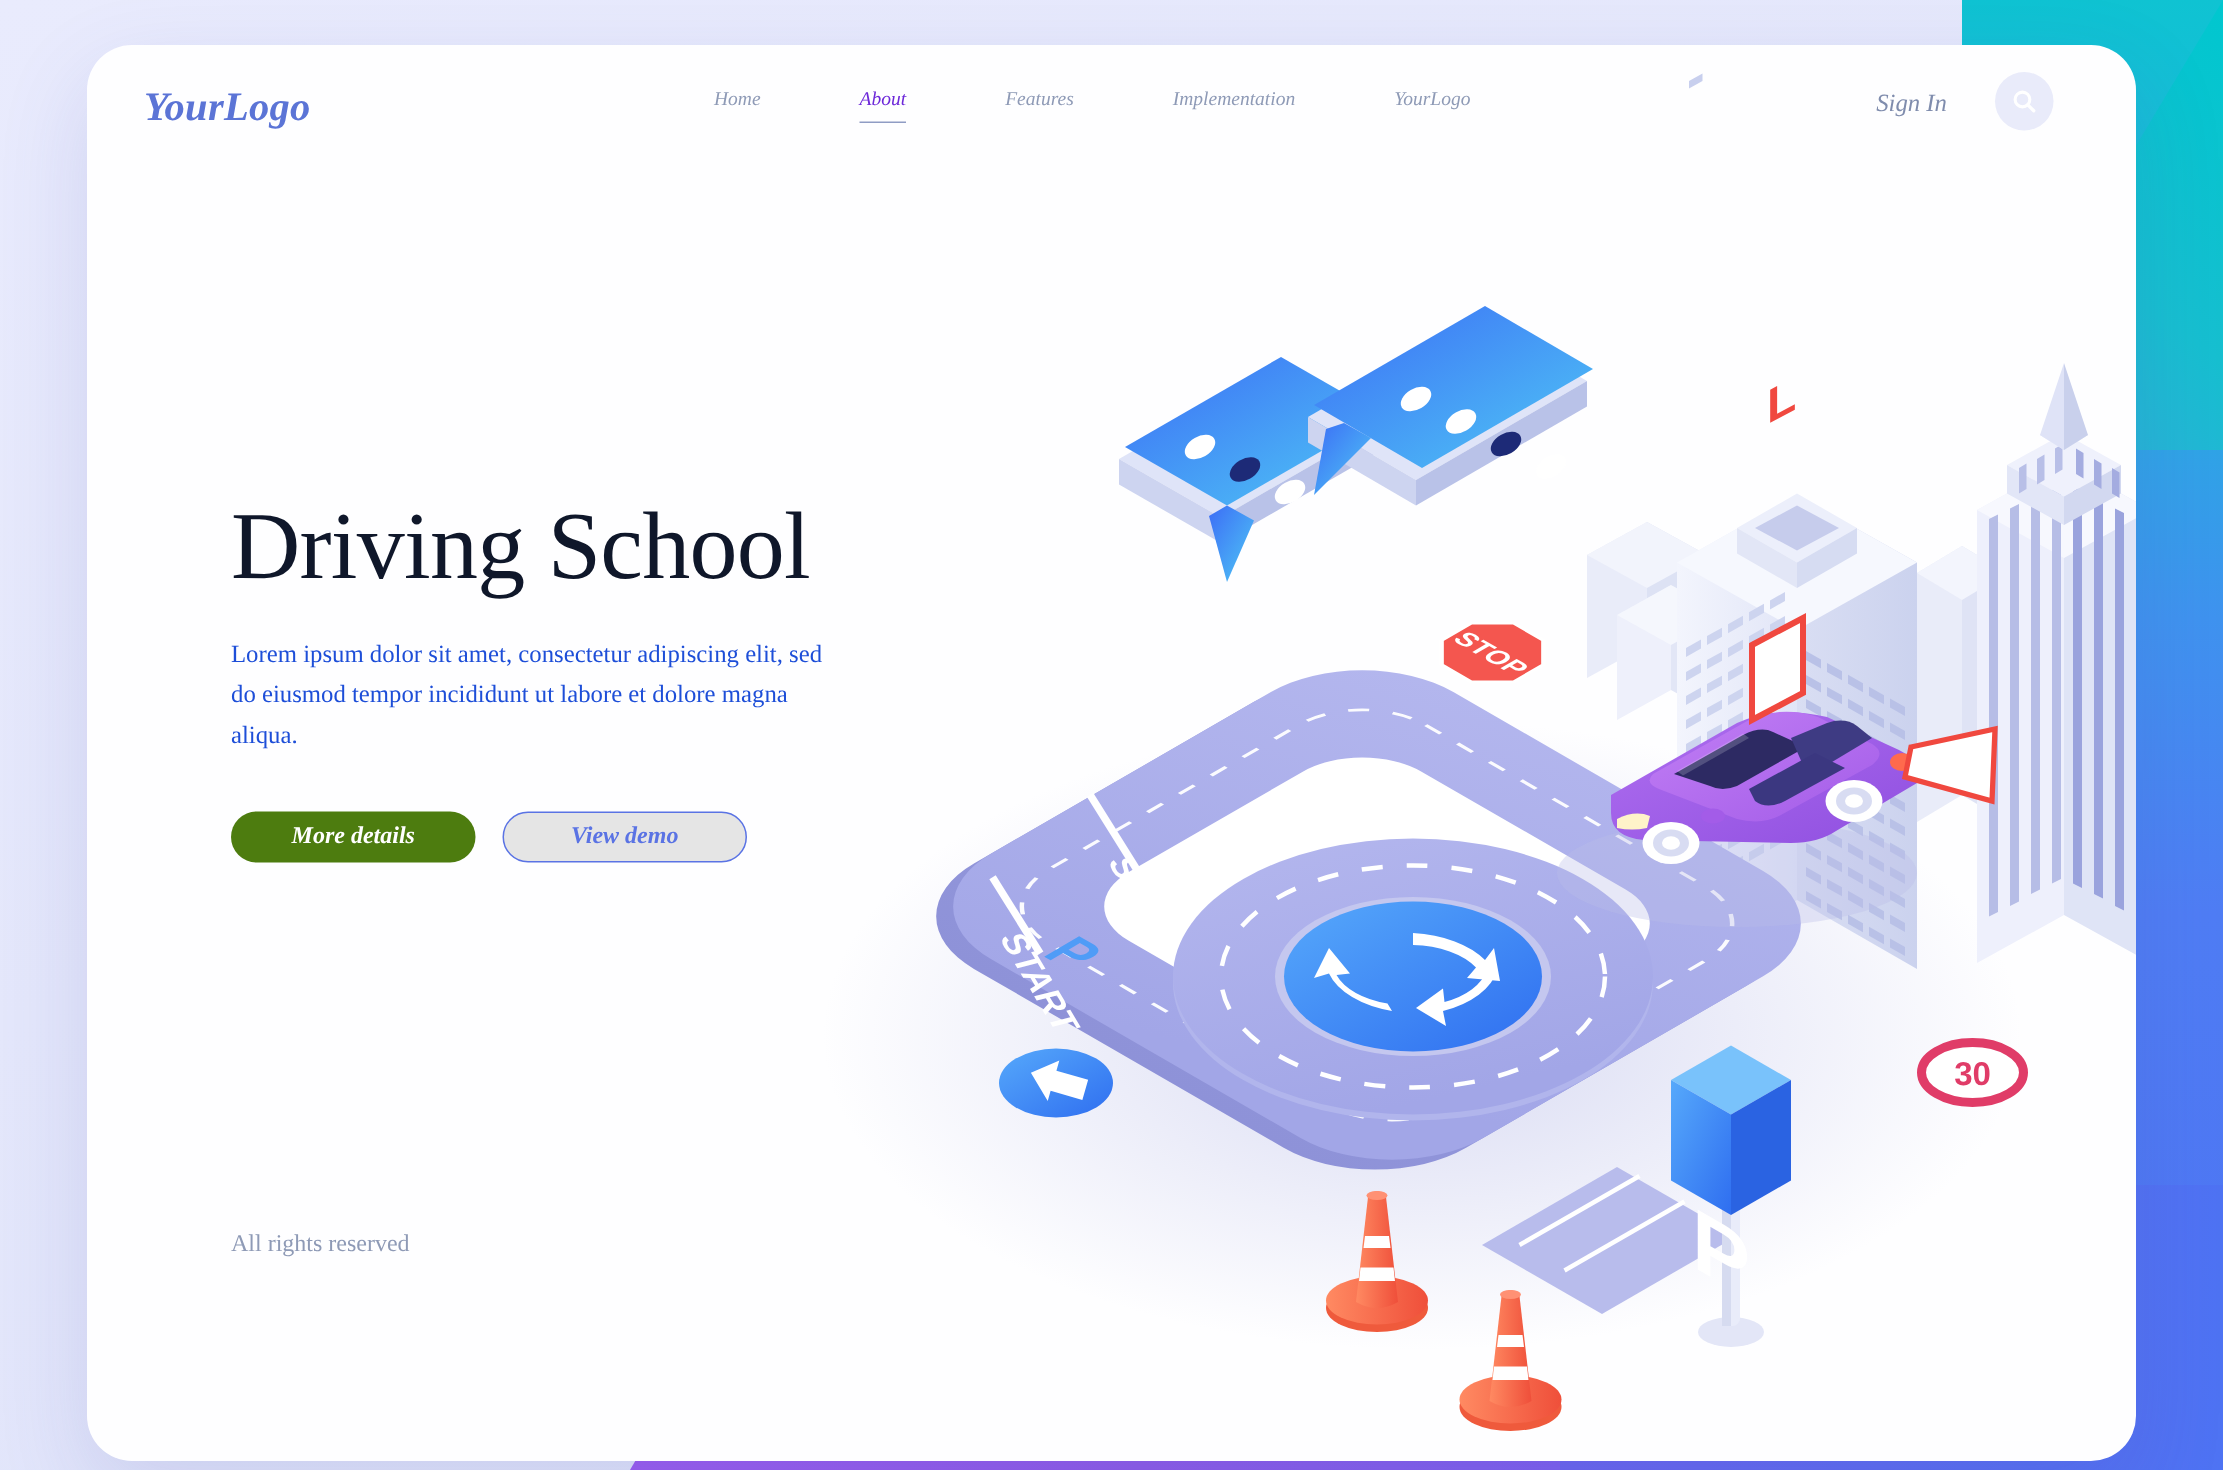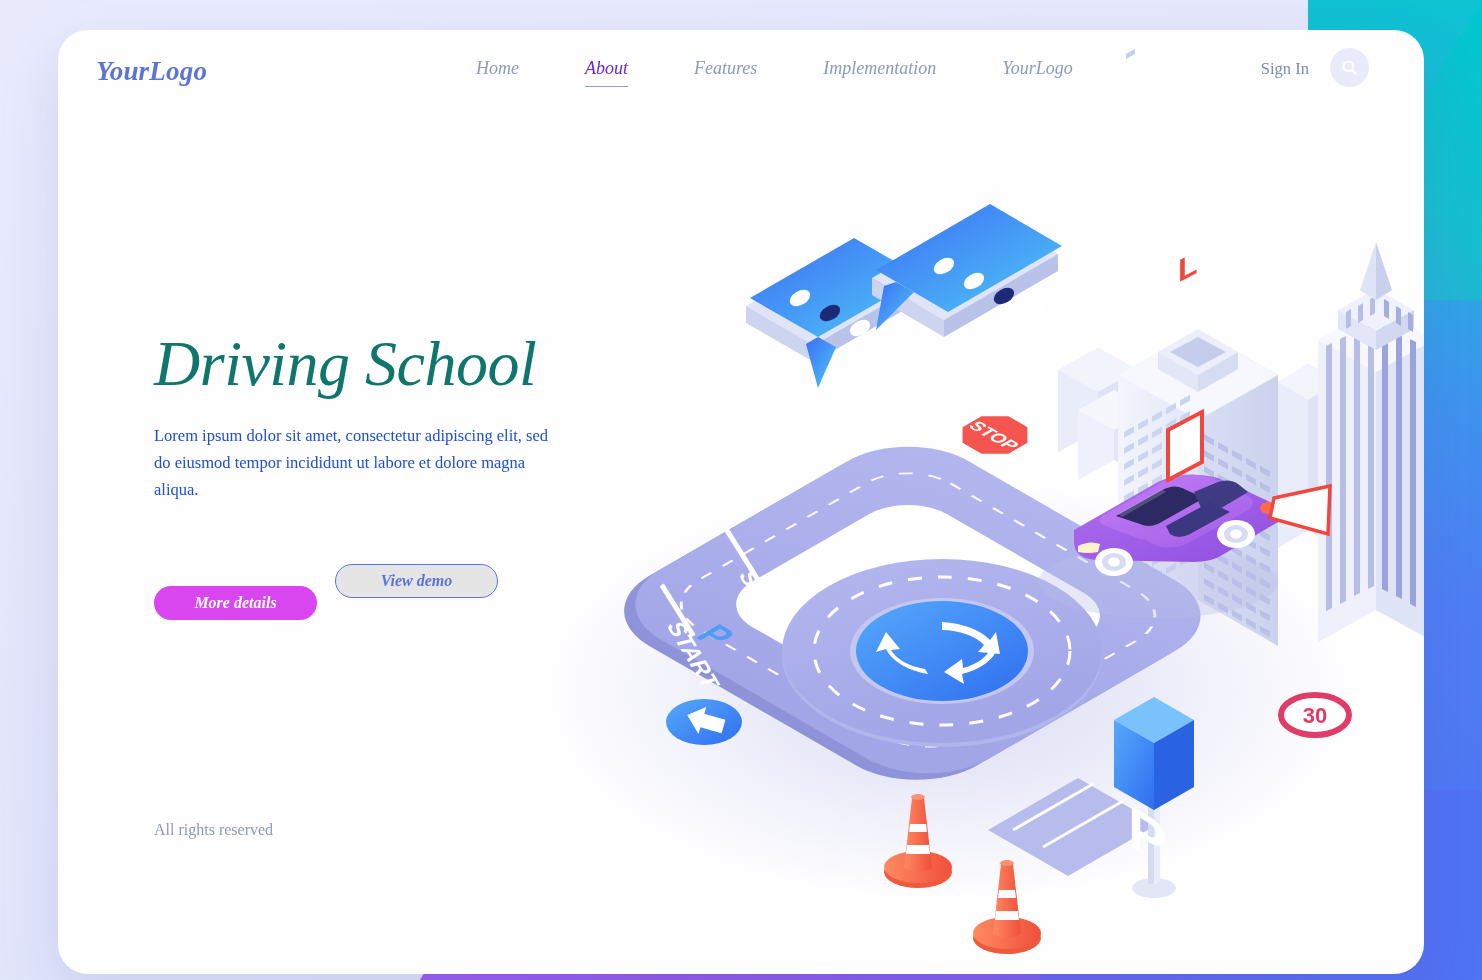--- a/index.html
+++ b/index.html
@@ -56,55 +56,54 @@
   #logo {
     position: absolute; left: 38px; top: 26px;
     font-size: 27px; font-weight: bold; font-style: italic;
     color: #5b74d6; letter-spacing: .2px;
   }
   #nav {
     position: absolute; left: 418px; top: 28px;
     display: flex; align-items: flex-start; gap: 0;
   }
   .nav-item {
-    font-style: italic; font-size: 18px; color: #8e9ab6;
+    font-style: italic; font-size: 13px; color: #8e9ab6;
     padding: 0 0 7px 0; margin-right: 66px; cursor: pointer;
     white-space: nowrap;
   }
   .nav-item:last-child { margin-right: 0; }
   .nav-item.active { color: #6d28d9; border-bottom: 1.6px solid #8f9cc4; }
   #signin {
-    position: absolute; right: 115px; top: 29px;
-    font-size: 16.5px; color: #7f8cad; cursor: pointer;
+    position: absolute; right: 126px; top: 29px;
+    font-style: italic; font-size: 16.5px; color: #7f8cad; cursor: pointer;
   }
   #search-btn {
     position: absolute; right: 55px; top: 18px;
     width: 39px; height: 39px; border-radius: 50%;
     background: #e9ebfa; display: flex; align-items: center; justify-content: center;
     cursor: pointer;
   }
 
   
   #hero { position: absolute; left: 96px; top: 300px; width: 520px; }
   #hero-title {
-    font-size: 64px; color: #0f766e; line-height: 1.05; letter-spacing: -.5px;
+    font-size: 64px; color: #0f172a; line-height: 1.05; letter-spacing: -.5px;
     font-weight: normal;
-    font-style: italic;
   }
   #hero-sub {
     margin-top: 26px; font-size: 16.5px; line-height: 1.62;
     color: #1d4ed8; max-width: 400px;
   }
   #hero-buttons { margin-top: 38px; display: flex; align-items: center; gap: 18px; }
   .btn {
     border-radius: 22px; font-style: italic; font-weight: bold;
     font-size: 16px; display: flex; align-items: center; justify-content: center;
     cursor: pointer; height: 34px;
   }
-  .btn-primary { width: 163px; background: #d946ef; color: #fff; margin-top: 45px; }
+  .btn-primary { width: 163px; background: #4d7c0f; color: #fff; }
   .btn-ghost {
     width: 163px; background: #e5e5e5; color: #5a73e4;
     border: 1.6px solid #5a73e4;
   }
   #footnote {
     position: absolute; left: 96px; top: 755px;
     font-size: 16px; color: #8e9ab6; margin-top: 36px;
   }
 
   

